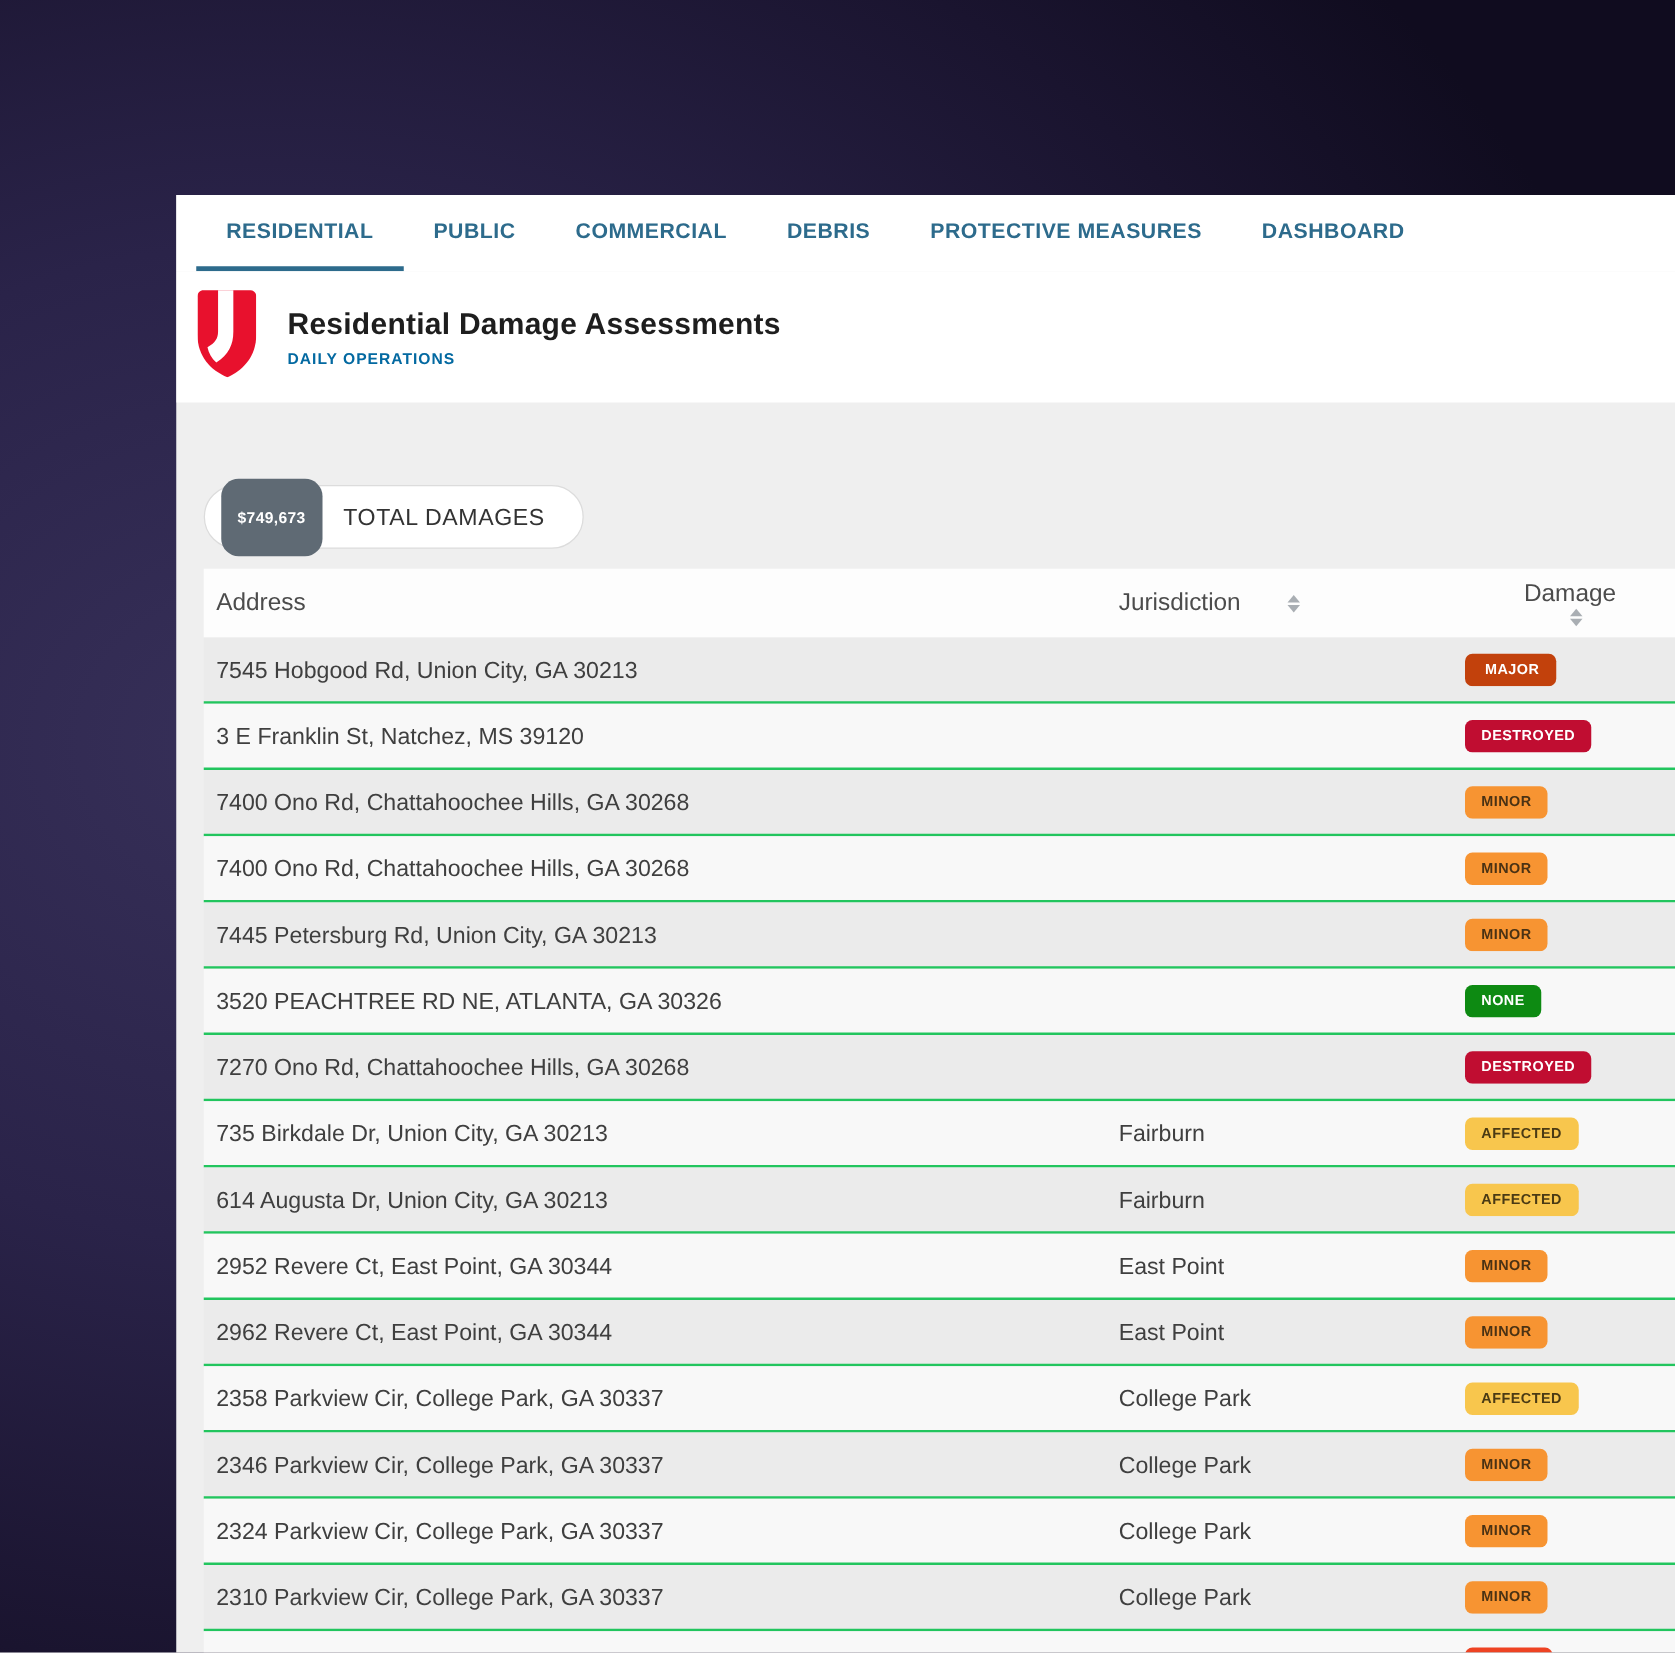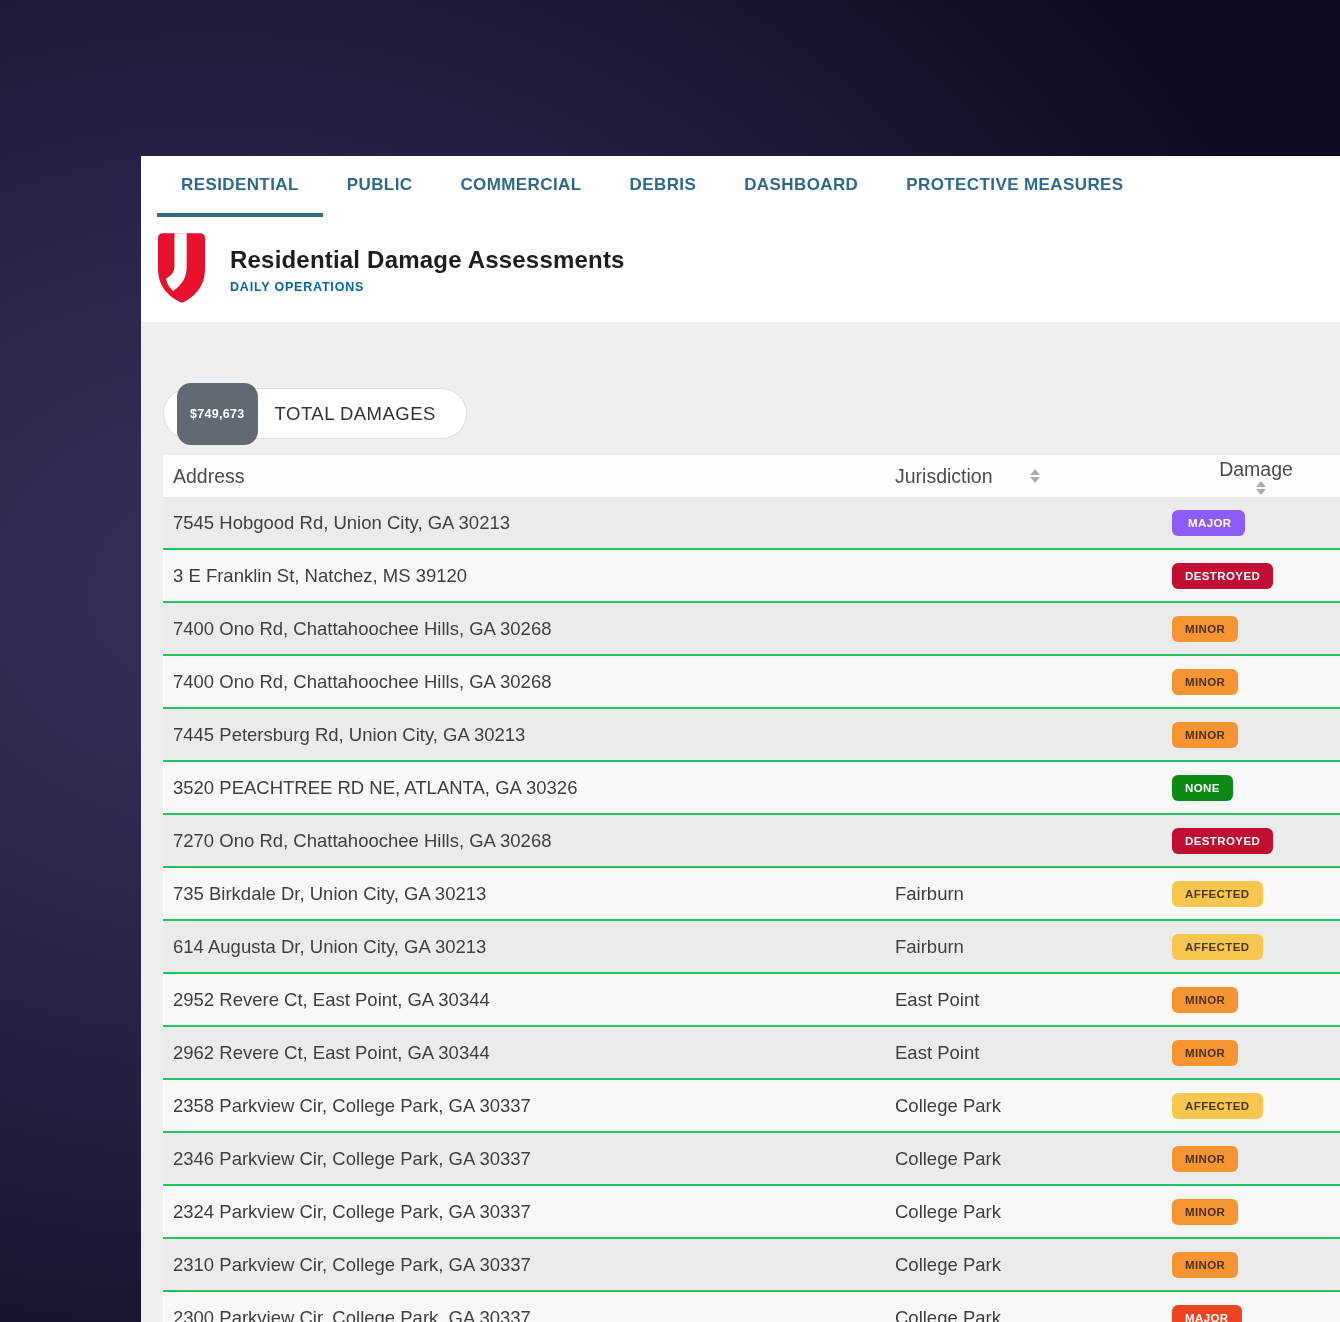--- a/index.html
+++ b/index.html
@@ -107,21 +107,21 @@
     color: #333333;
     letter-spacing: 0.5px;
     white-space: nowrap;
   }
 
   
   .da-table { margin-top: 16px; }
   .thead {
     display: flex;
     align-items: center;
-    height: 42px;
+    height: 55px;
     background: #fdfdfd;
     font-size: 19.5px;
     color: #4c4c4c;
   }
   .th { display: flex; align-items: center; }
   .col-addr { flex: 1; padding-left: 10px; min-width: 0; }
   .col-jur  { width: 277px; flex-shrink: 0; gap: 28px; }
   .col-dmg  { width: 168px; flex-shrink: 0; flex-direction: column; }
 
   .sort-icon {
@@ -184,25 +184,25 @@
 
     <div class="nav-tab">
       <span class="nav-tab-label">COMMERCIAL</span>
     </div>
 
     <div class="nav-tab">
       <span class="nav-tab-label">DEBRIS</span>
     </div>
 
     <div class="nav-tab">
+      <span class="nav-tab-label">PROTECTIVE MEASURES</span>
+    </div>
+
+    <div class="nav-tab">
       <span class="nav-tab-label">DASHBOARD</span>
-    </div>
-
-    <div class="nav-tab">
-      <span class="nav-tab-label">PROTECTIVE MEASURES</span>
     </div>
   </nav>
 
   <header class="page-header">
     <span class="logo">
       <svg viewBox="0 0 50 74" width="47" height="70" aria-hidden="true">
         <path d="M5 0 H45 C47.8 0 50 2.2 50 5 V38 C50 56 39 68 25.5 74 C11 68 0 56 0 38 V5 C0 2.2 2.2 0 5 0 Z" fill="#e8112d"></path>
         <path d="M17.5 0 H30.5 V35 C30.5 46.5 26.5 54.5 16 61.5 C12 58 9.5 53.5 8.5 48.5 C15 44.5 17.5 41 17.5 35 Z" fill="#ffffff"></path>
       </svg>
     </span>
@@ -237,21 +237,21 @@
               <span class="tri-up"></span>
               <span class="tri-down"></span>
             </span>
         </div>
       </div>
       <div class="tbody" id="tbody">
         <div class="trow">
           <div class="cell col-addr">7545 Hobgood Rd, Union City, GA 30213</div>
           <div class="cell col-jur"></div>
           <div class="cell col-dmg">
-            <span class="dmg-badge" style="background: #8b5cf6; color: rgb(255, 255, 255); padding-left: 16px;">MAJOR</span>
+            <span class="dmg-badge" style="background: #c2410c; color: rgb(255, 255, 255); padding-left: 16px;">MAJOR</span>
           </div>
         </div>
 
         <div class="trow">
           <div class="cell col-addr">3 E Franklin St, Natchez, MS 39120</div>
           <div class="cell col-jur"></div>
           <div class="cell col-dmg">
             <span class="dmg-badge" style="background: rgb(192, 13, 49); color: rgb(255, 255, 255);">DESTROYED</span>
           </div>
         </div>

